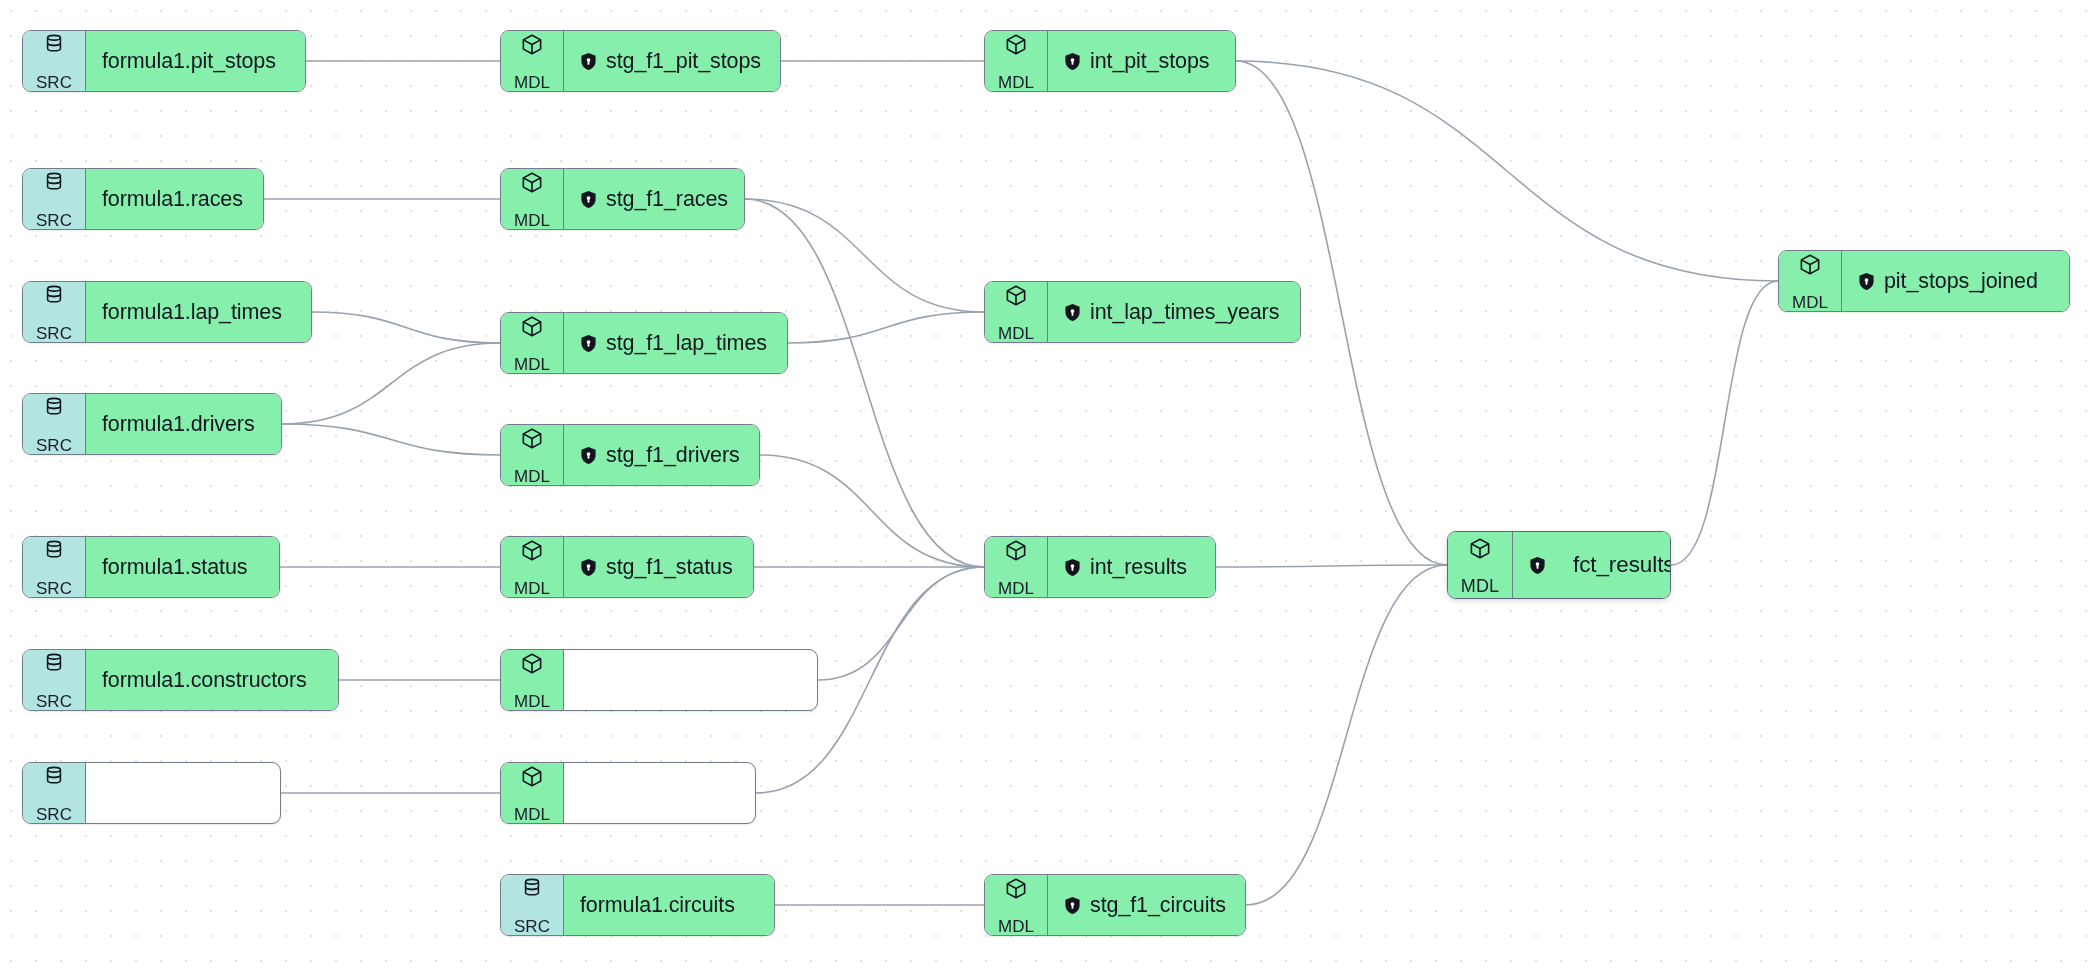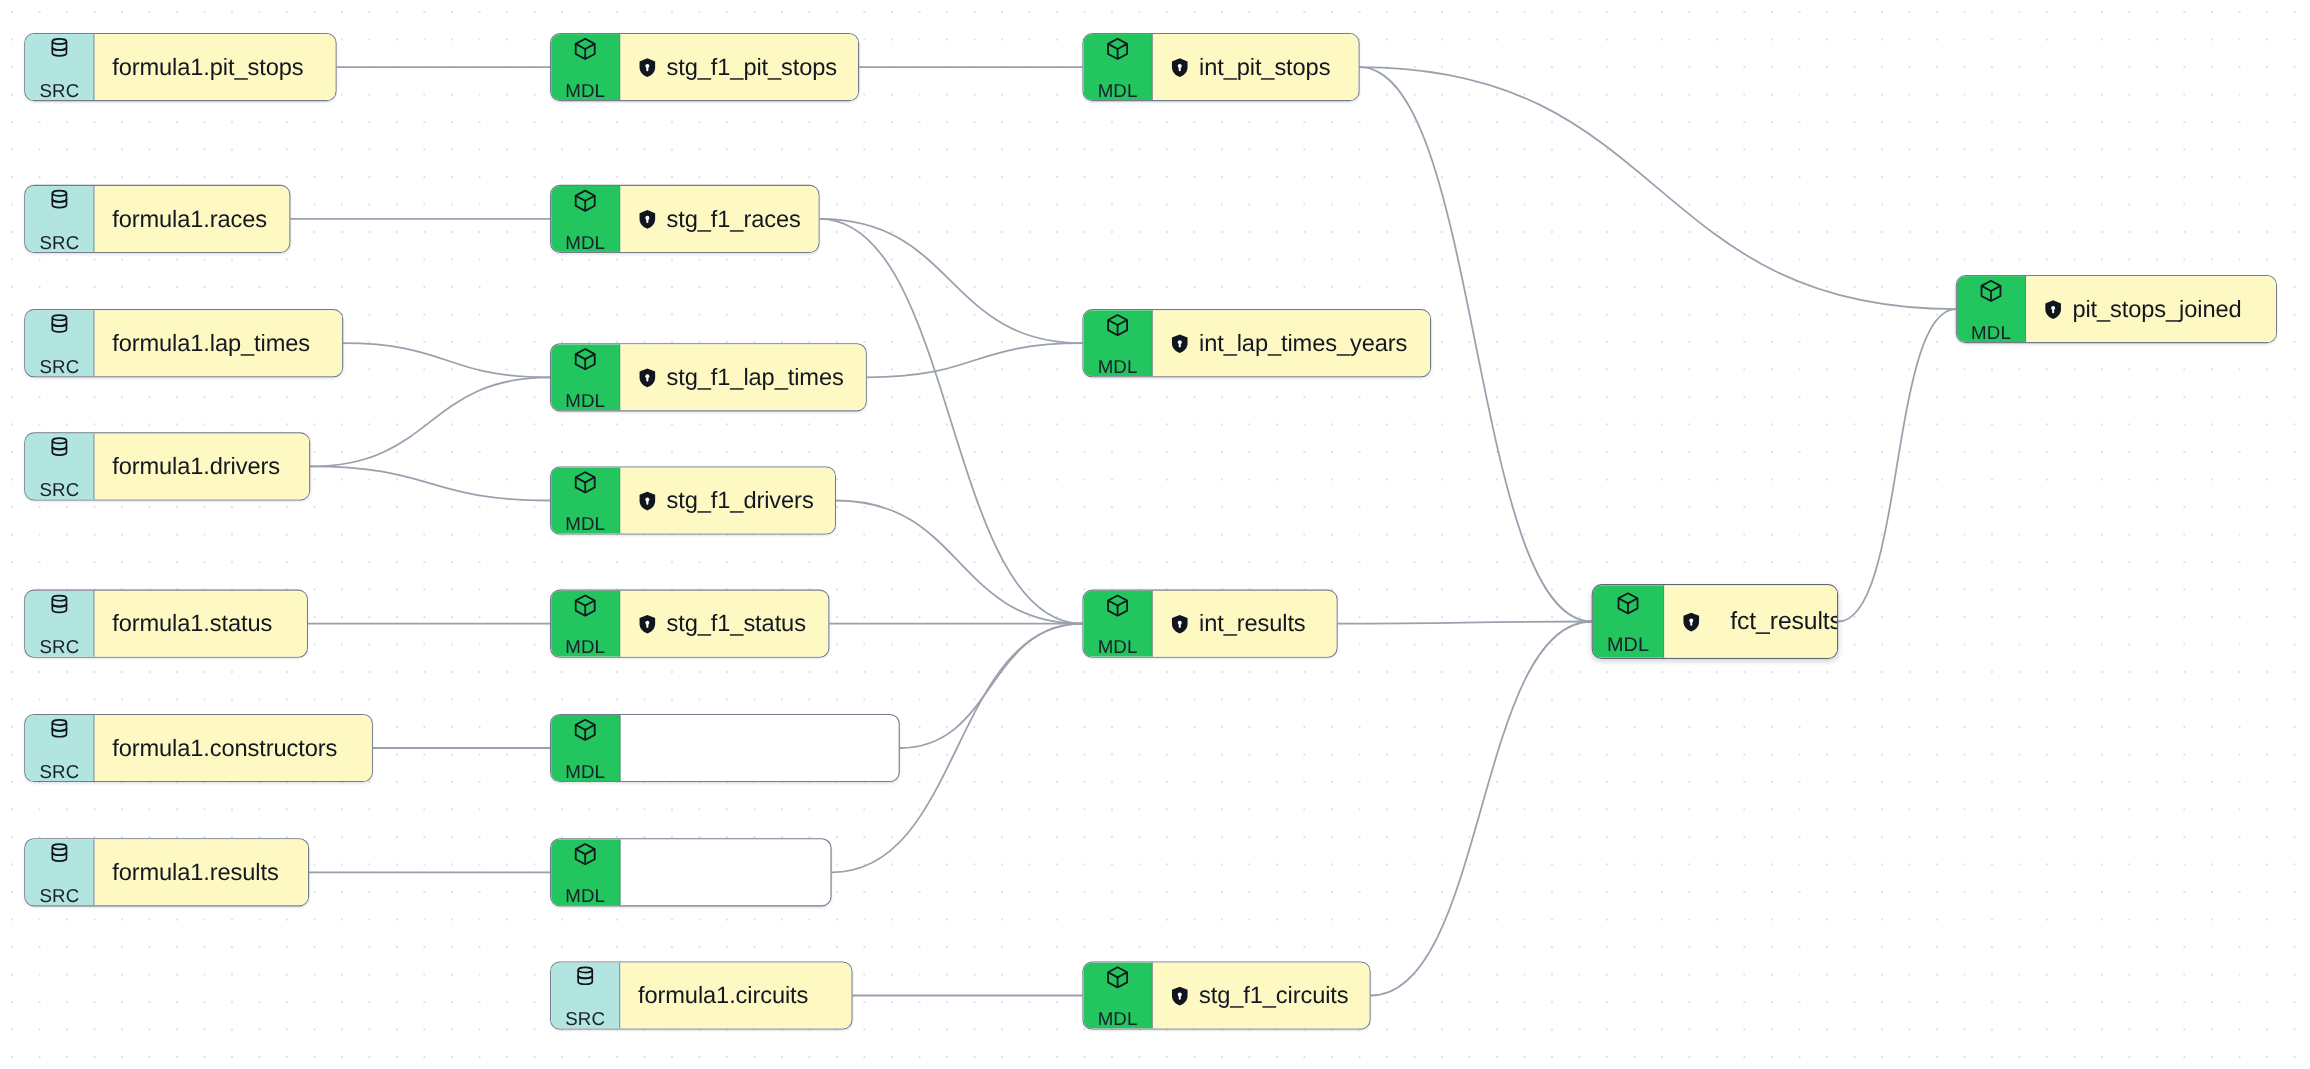--- a/index.html
+++ b/index.html
@@ -48,42 +48,42 @@
     width: 62px;
     display: flex;
     flex-direction: column;
     align-items: center;
     justify-content: center;
     gap: 17px;
     border-right: 1.6px solid #737b8c;
     padding-top: 2px;
   }
   .badge.src { background: #b2e5e0; }
-  .badge.mdl { background: #22c55e; }
+  .badge.mdl { background: #86efac; }
   .badge .glyph {
     display: block;
     width: 26px;
     height: 24px;
     line-height: 0;
   }
   .badge .glyph svg { display: block; }
   .badge .kind {
     font-family: "Liberation Sans", sans-serif;
     font-size: 17px;
     line-height: 17px;
     color: #1a1f2b;
     letter-spacing: 0.1px;
   }
   .body {
     flex: 1 1 auto;
     display: flex;
     align-items: center;
     gap: 9px;
     padding: 0 18px 0 16px;
-    background: #fef9c3;
+    background: #86efac;
   }
   .body .shield {
     flex: 0 0 auto;
     width: 17px;
     height: 19px;
     line-height: 0;
   }
   .body .shield svg { display: block; }
   .label {
     font-family: "Liberation Sans", sans-serif;
@@ -226,23 +226,20 @@
           <span class="glyph">
             <svg viewBox="0 0 24 24" width="26" height="22">
               <ellipse cx="12" cy="5.2" rx="7" ry="2.6" fill="none" stroke="#12161f" stroke-width="1.7"></ellipse>
               <path d="M5 5.2 V11 a7 2.6 0 0 0 14 0 V5.2" fill="none" stroke="#12161f" stroke-width="1.7"></path>
               <path d="M5 11 a7 2.6 0 0 0 14 0" fill="none" stroke="#12161f" stroke-width="1.7"></path>
               <path d="M5 11 V16.8 a7 2.6 0 0 0 14 0 V11" fill="none" stroke="#12161f" stroke-width="1.7"></path>
             </svg>
           </span>
           <span class="kind">SRC</span>
         </div>
-        <div class="body">
-          <span class="label">formula1.results</span>
-        </div>
       </div>
       <div class="node" style="left: 500px; top: 874px; width: 275px; height: 62px;">
         <div class="badge src">
           <span class="glyph">
             <svg viewBox="0 0 24 24" width="26" height="22">
               <ellipse cx="12" cy="5.2" rx="7" ry="2.6" fill="none" stroke="#12161f" stroke-width="1.7"></ellipse>
               <path d="M5 5.2 V11 a7 2.6 0 0 0 14 0 V5.2" fill="none" stroke="#12161f" stroke-width="1.7"></path>
               <path d="M5 11 a7 2.6 0 0 0 14 0" fill="none" stroke="#12161f" stroke-width="1.7"></path>
               <path d="M5 11 V16.8 a7 2.6 0 0 0 14 0 V11" fill="none" stroke="#12161f" stroke-width="1.7"></path>
             </svg>

